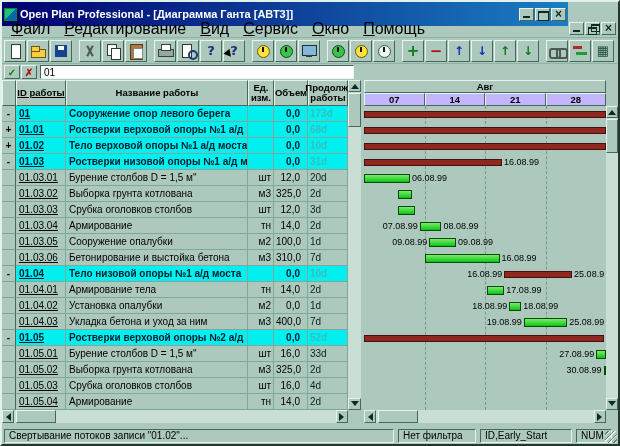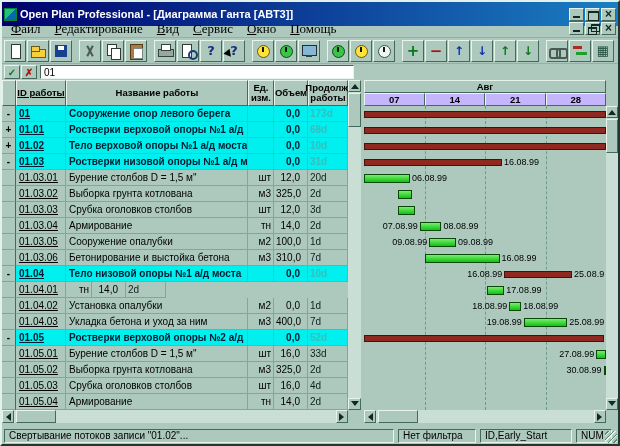--- a/index.html
+++ b/index.html
@@ -3,36 +3,36 @@
 <meta charset="utf-8">
 <style>
   * { box-sizing: border-box; margin: 0; padding: 0; }
   html,body { background:#3A5048; }
   body { font-family:"Liberation Sans",sans-serif; }
   #app{
     position:relative; width:620px; height:446px; background:#ADC9BE;
     border:2px solid; border-color:#E2F2EA #24362E #24362E #E2F2EA; overflow:hidden;
   }
   
-  .titlebar{position:absolute;left:0;top:0;width:616px;height:18px;
+  .titlebar{position:absolute;left:0;top:0;width:566px;height:18px;
     background:linear-gradient(90deg,#00006E,#1A7EC2);display:flex;align-items:center;padding:12px 2px;}
   .app-ico{width:13px;height:13px;margin-right:3px;border:1px solid #083;background:
     linear-gradient(135deg,#20C080 0 50%,#0868A8 50% 100%);}
   .title-text{color:#fff;font-size:11px;font-weight:bold;white-space:nowrap;overflow:hidden;flex:1;}
   .wbtn{width:15px;height:13px;margin-left:1px;background:#ADC9BE;border:1px solid;
     border-color:#E6F4EC #44685A #44685A #E6F4EC;position:relative;display:inline-block;flex:none;}
   .wbtn.b-min::before{content:"";position:absolute;left:3px;bottom:2px;width:7px;height:2px;background:#102820;}
   .wbtn.b-max::before{content:"";position:absolute;left:2px;top:2px;width:9px;height:7px;border:1px solid #102820;border-top-width:2px;}
   .wbtn.b-res::before{content:"";position:absolute;left:2px;top:4px;width:7px;height:5px;border:1px solid #102820;border-top-width:2px;background:#ADC9BE;}
   .wbtn.b-res::after{content:"";position:absolute;left:5px;top:1px;width:7px;height:5px;border:1px solid #102820;border-top-width:2px;}
   .wbtn.b-cls::before{content:"×";position:absolute;left:0;right:0;top:-2px;text-align:center;font-size:12px;font-weight:bold;color:#102820;}
   
   .menubar{position:absolute;left:0;top:18px;width:616px;height:18px;display:flex;align-items:center;
     border-bottom:1px solid #8FB2A6;padding-left:2px;}
-  .menu-item{font-size:13px;color:#000;padding:1px 7px;display:inline-block;font-family:Liberation Serif, serif;}
+  .menu-item{font-size:16px;color:#000;padding:1px 7px;display:inline-block;}
   .menu-item::first-letter{text-decoration:underline;}
   .menu-right{margin-left:auto;display:flex;padding-right:2px;}
   
   .toolbar{position:absolute;left:0;top:36px;width:616px;height:26px;display:flex;align-items:center;
     padding:1px 2px;border-bottom:1px solid #8FB2A6;}
   .tb-btn{width:22px;height:22px;flex:none;background:#ADC9BE;border:1px solid;
     border-color:#E6F4EC #44685A #44685A #E6F4EC;display:flex;align-items:center;justify-content:center;padding:0;margin-right:1px;}
   .tb-sep{width:6px;height:22px;flex:none;}
   .ic{width:16px;height:16px;position:relative;display:inline-block;font:bold 12px/16px "DejaVu Sans",sans-serif;text-align:center;}
   .ic-new::before{content:"";position:absolute;left:4px;top:1px;width:8px;height:13px;background:#fff;border:1px solid #2C3C34;}
@@ -345,20 +345,21 @@
             <div class="cell c-exp">-</div>
             <div class="cell c-id">01.04</div>
             <div class="cell c-name">Тело низовой опоры №1 а/д моста</div>
             <div class="cell c-unit"></div>
             <div class="cell c-vol">0,0</div>
             <div class="cell c-dur">10d</div>
           </div>
           <div class="t-row">
             <div class="cell c-exp"></div>
             <div class="cell c-id">01.04.01</div>
+            <div class="cell c-name">Армирование тела</div>
             <div class="cell c-unit">тн</div>
             <div class="cell c-vol">14,0</div>
             <div class="cell c-dur">2d</div>
           </div>
           <div class="t-row">
             <div class="cell c-exp"></div>
             <div class="cell c-id">01.04.02</div>
             <div class="cell c-name">Установка опалубки</div>
             <div class="cell c-unit">м2</div>
             <div class="cell c-vol">0,0</div>

